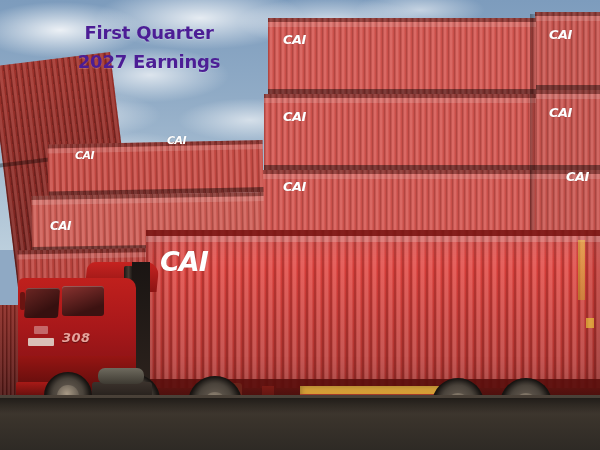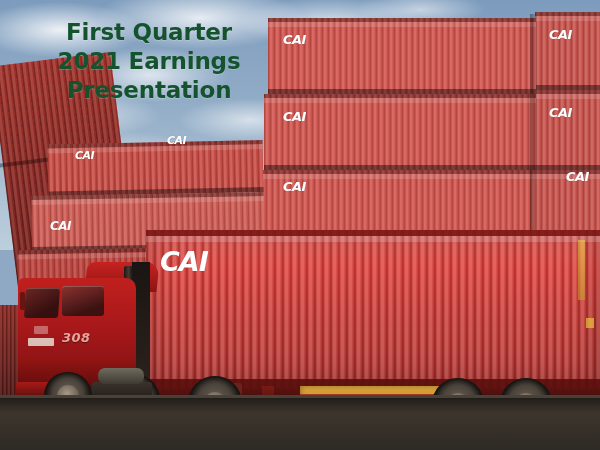--- a/index.html
+++ b/index.html
@@ -91,23 +91,23 @@
   }
 
   
   .title {
     position: absolute;
     left: 24px;
     top: 18px;
     width: 250px;
     text-align: center;
     font-weight: 700;
-    font-size: 23px;
+    font-size: 18px;
     line-height: 29px;
-    color: #14532d;
+    color: #4c1d95;
     letter-spacing: -0.2px;
     text-shadow: 0 1px 0 rgba(255,255,255,.18);
   }
   .title .ln { display:block; white-space: nowrap; }
 
   
   .truck-cab {
     position: absolute;
     background: linear-gradient(180deg,#c0201d 0%, #a8181a 45%, #7e1114 100%);
   }
@@ -312,17 +312,16 @@
   <div style="position:absolute; left:92px; top:382px; width:60px; height:22px;
               background:linear-gradient(180deg,#3b322c,#1d1815); border-radius:3px;"></div>
   <div style="position:absolute; left:98px; top:368px; width:46px; height:16px;
               background:linear-gradient(180deg,#6e6a5e,#3e3a32); border-radius:7px;"></div>
 
   <div class="ground"></div>
   <div class="ground-shadow"></div>
 
   <div class="title">
     <span class="ln">First Quarter</span>
-    <span class="ln">2021 Earnings</span>
-    <span class="ln">Presentation</span>
+    <span class="ln">2027 Earnings</span>
   </div>
 
 </div>
 
 </body></html>

